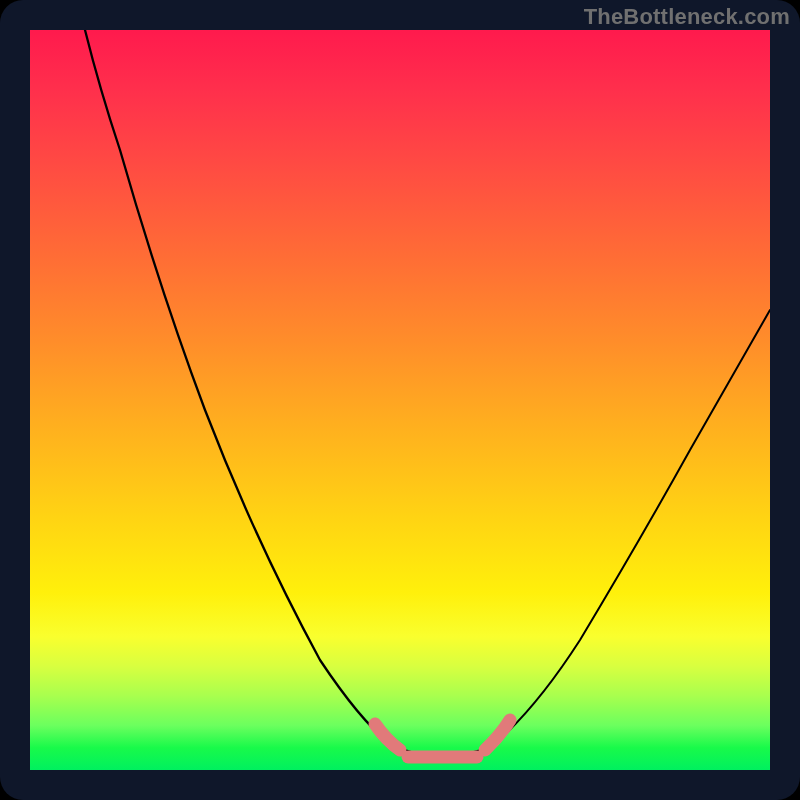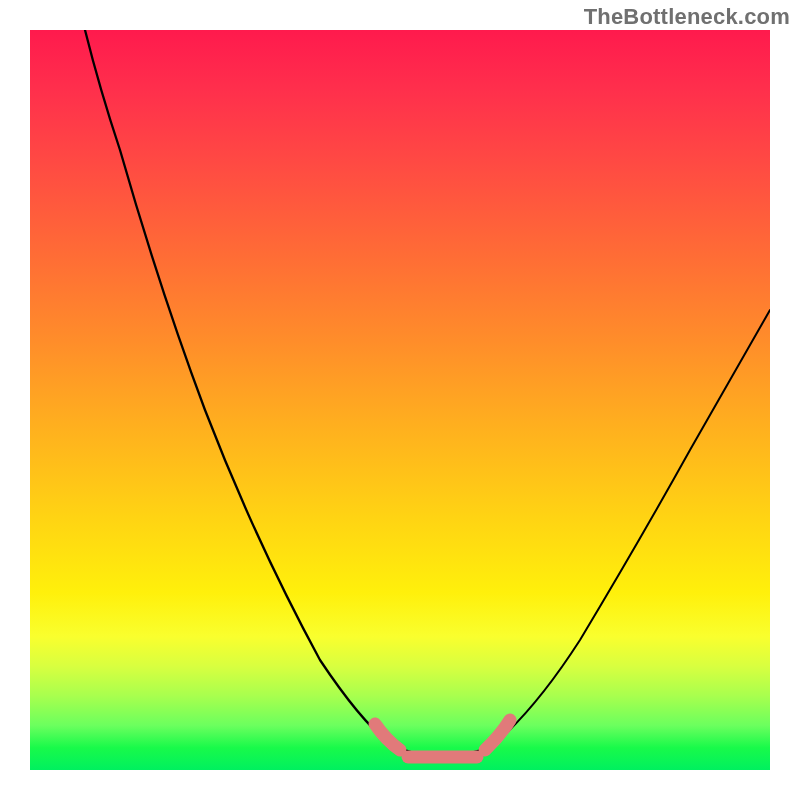--- a/index.html
+++ b/index.html
@@ -8,21 +8,22 @@
     width: 800px;
     height: 800px;
     background: #000;
     overflow: hidden;
     font-family: Arial, Helvetica, sans-serif;
   }
   .frame {
     position: relative;
     width: 800px;
     height: 800px;
-    background: #ffffff;
+    background: #0f172a;
+    border-radius: 23px;
   }
   .plot-area {
     position: absolute;
     left: 30px;
     top: 30px;
     width: 740px;
     height: 740px;
     
     background: linear-gradient(
       to bottom,

